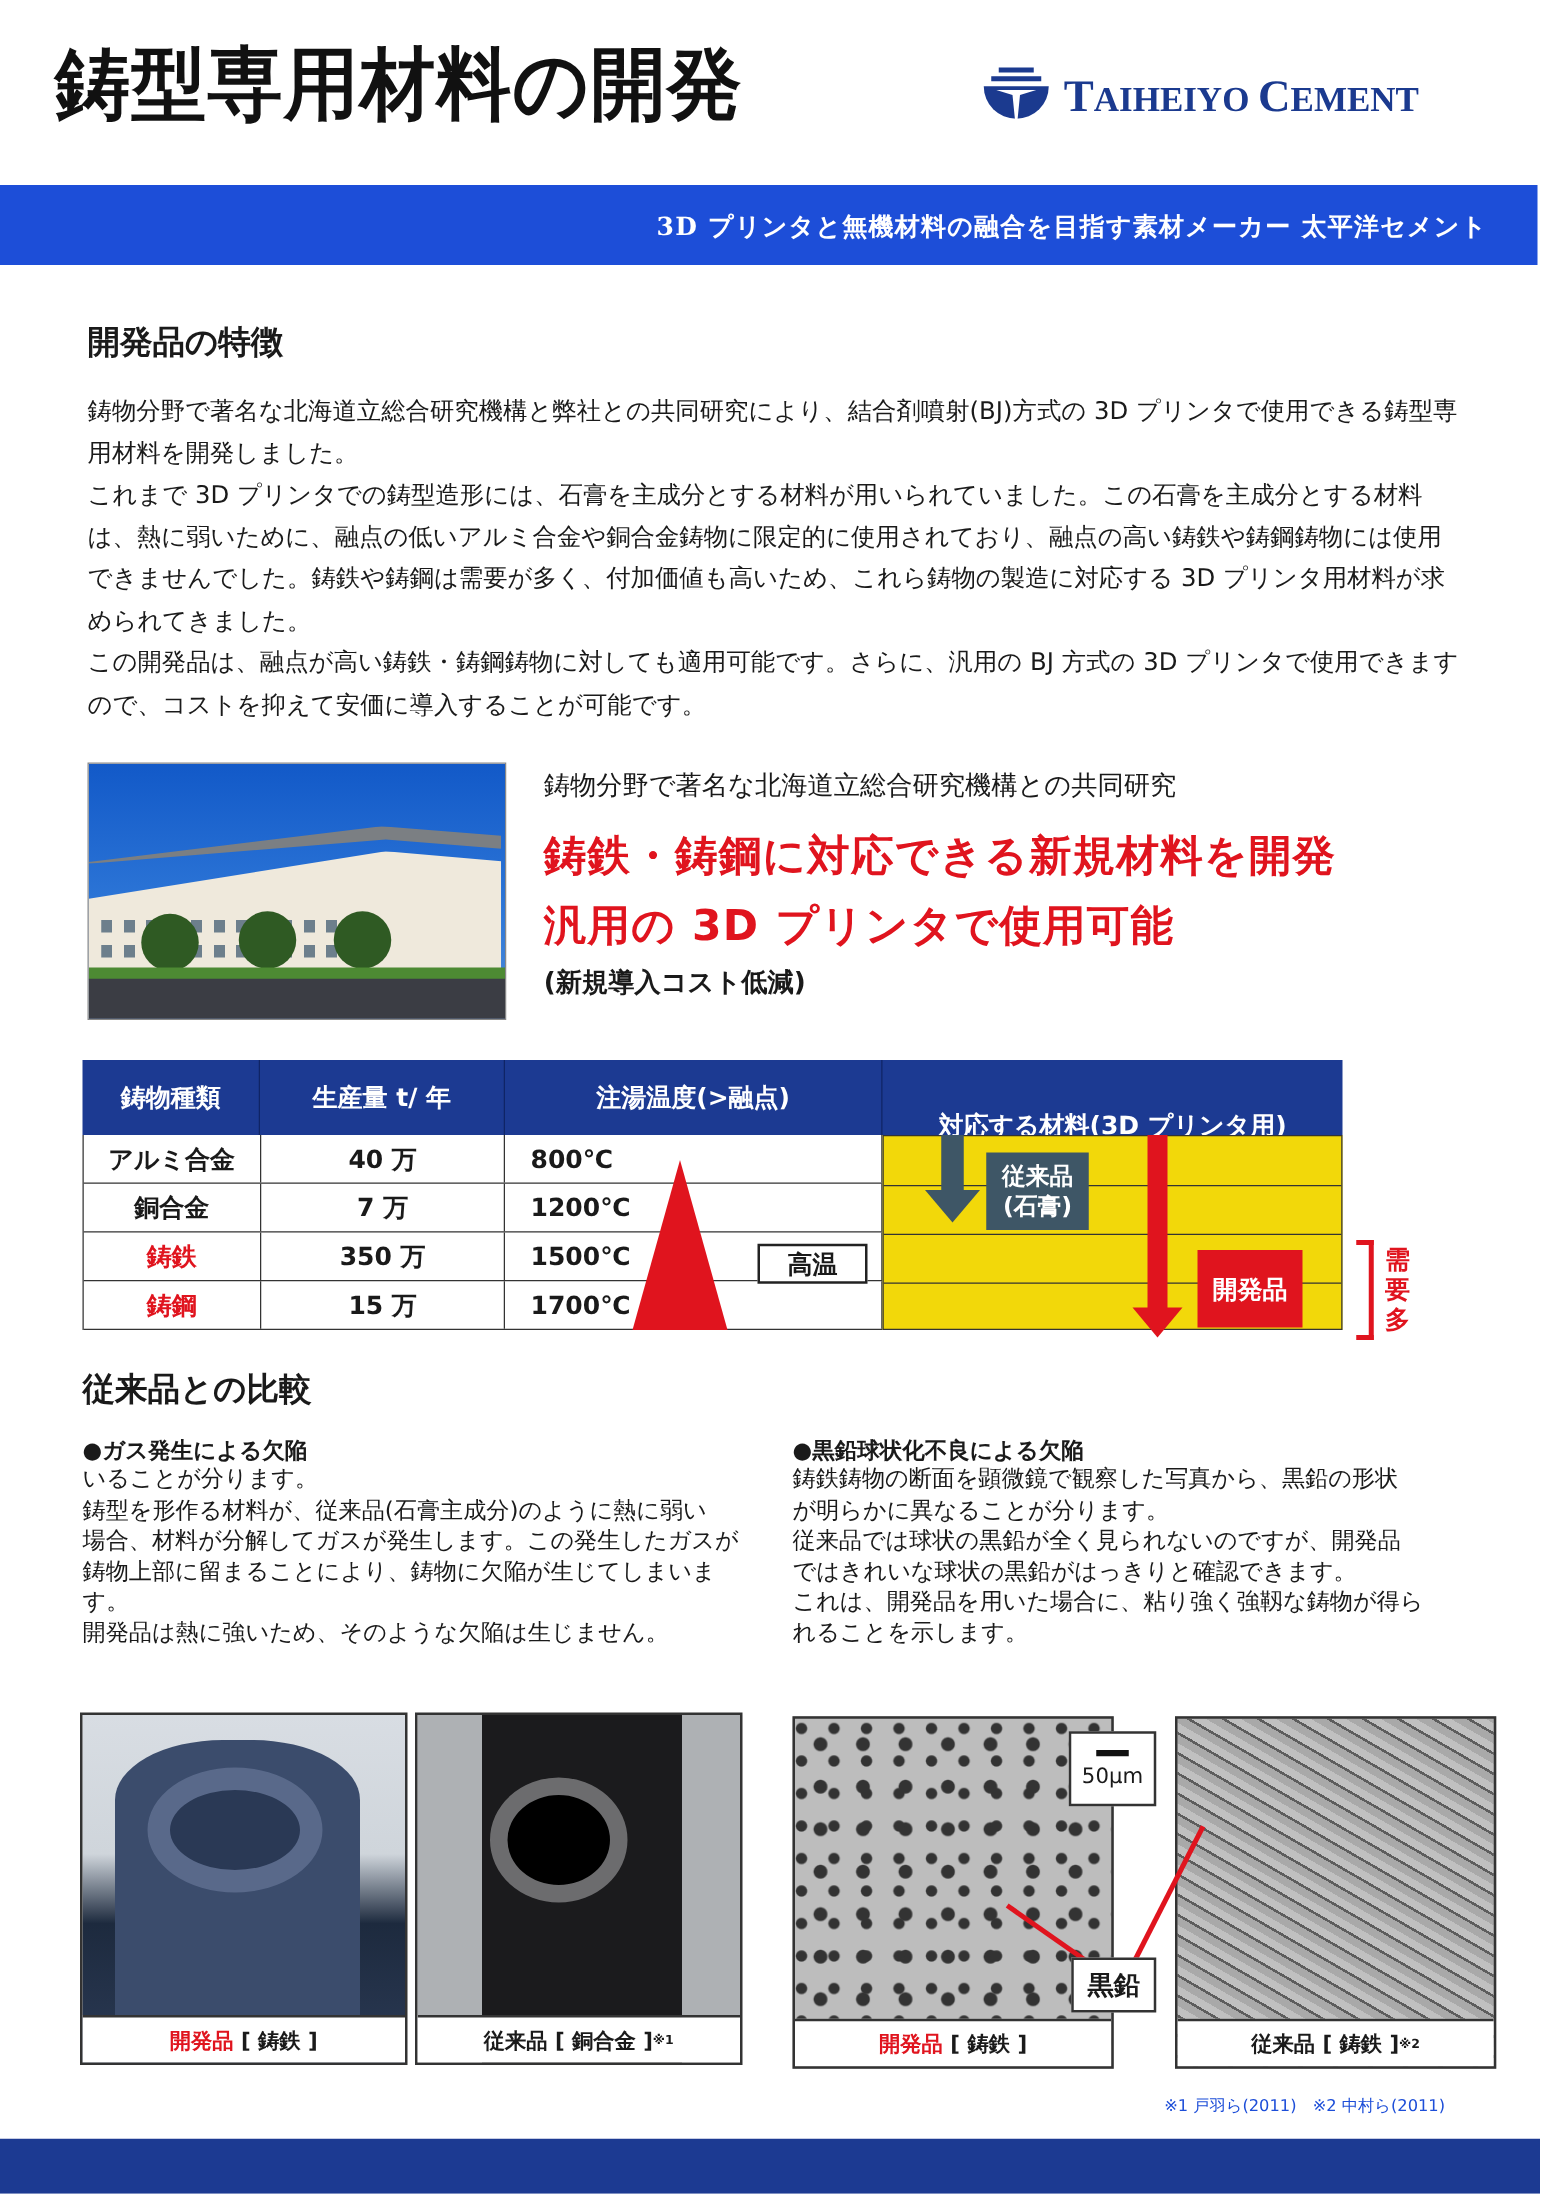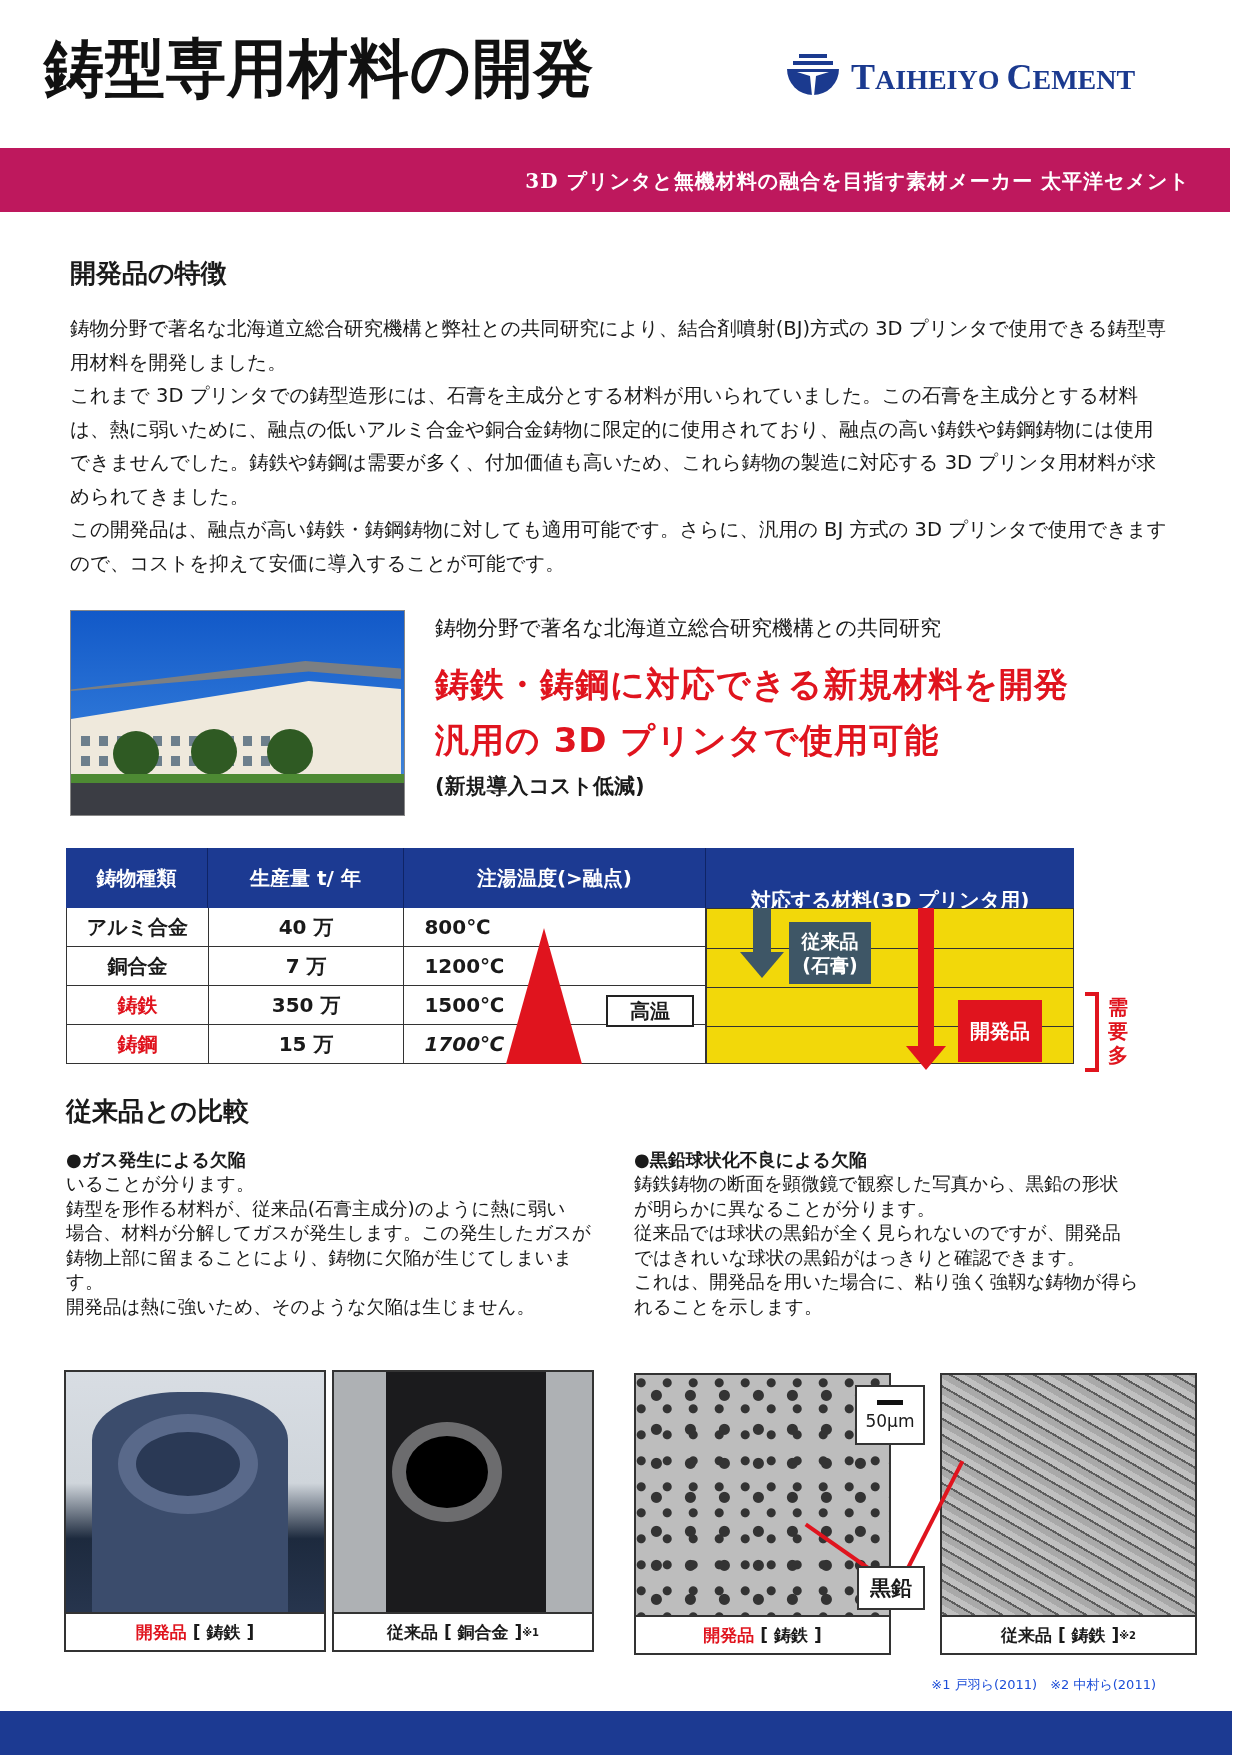--- a/index.html
+++ b/index.html
@@ -5,21 +5,21 @@
   * { box-sizing: border-box; margin: 0; padding: 0; }
   html, body { width: 1241px; height: 1755px; background: #ffffff; overflow: hidden; }
   body { position: relative; font-family: "DejaVu Sans", "Liberation Sans", sans-serif; color: #1a1a1a; }
 
   .title { position: absolute; left: 44px; top: 38px; font-size: 60px; font-weight: bold; letter-spacing: 1px; color: #111; line-height: 1; transform: scaleY(1.05); }
   .logo { position: absolute; left: 785px; top: 52px; display: flex; align-items: center; gap: 10px; }
   .logo-mark { width: 56px; height: 50px; position: relative; }
   .logo-text { font-family: "Liberation Serif", serif; font-weight: bold; font-size: 36px; color: #1b3a8f; letter-spacing: 0px; }
   .logo-text .sm { font-size: 28px; }
 
-  .band { position: absolute; left: 0; top: 148px; width: 1230px; height: 64px; background: #be185d; }
+  .band { position: absolute; left: 0; top: 148px; width: 1230px; height: 64px; background: #1d4ed8; }
   .band-text { position: absolute; right: 40px; top: 20px; color: #ffffff; font-family: "DejaVu Serif", serif; font-size: 20px; font-weight: bold; letter-spacing: 1px; }
 
   .h2 { position: absolute; font-size: 26px; font-weight: bold; color: #1a1a1a; }
   .para { position: absolute; left: 70px; top: 312px; width: 1100px; font-size: 19.5px; line-height: 33.5px; color: #1a1a1a; }
   .para p { white-space: normal; }
 
   .photo-building { position: absolute; left: 70px; top: 610px; width: 335px; height: 206px; overflow: hidden; border: 1px solid #888; }
   .sky { position: absolute; inset: 0; background: linear-gradient(180deg, #1259c8 0%, #2f78d8 60%, #4f8cd8 100%); }
   .bldg { position: absolute; left: 0; top: 70px; width: 330px; height: 100px; background: #efe9dc; clip-path: polygon(0 38%, 72% 0%, 100% 8%, 100% 100%, 0 100%); }
   .roof { position: absolute; left: 0; top: 50px; width: 330px; height: 30px; background: #7b7f83; clip-path: polygon(0 95%, 71% 0, 100% 25%, 100% 60%, 72% 35%, 0 100%); }
@@ -145,21 +145,21 @@
       <div class="td c3" style="width:302px;">1200℃</div>
     </div>
     <div class="tr">
       <div class="td c1 red">鋳鉄</div>
       <div class="td c2">350 万</div>
       <div class="td c3" style="width:302px;">1500℃</div>
     </div>
     <div class="tr">
       <div class="td c1 red">鋳鋼</div>
       <div class="td c2">15 万</div>
-      <div class="td c3" style="width:302px;font-style:italic;">1700℃</div>
+      <div class="td c3" style="width:302px;">1700℃</div>
     </div>
   </div>
   <div class="triangle"></div>
   <div class="koon-box">高温</div>
   <div class="yellow">
     <div class="yl" style="top:39px;"></div>
     <div class="yl" style="top:78px;"></div>
     <div class="yl" style="top:117px;"></div>
   </div>
 </div>

